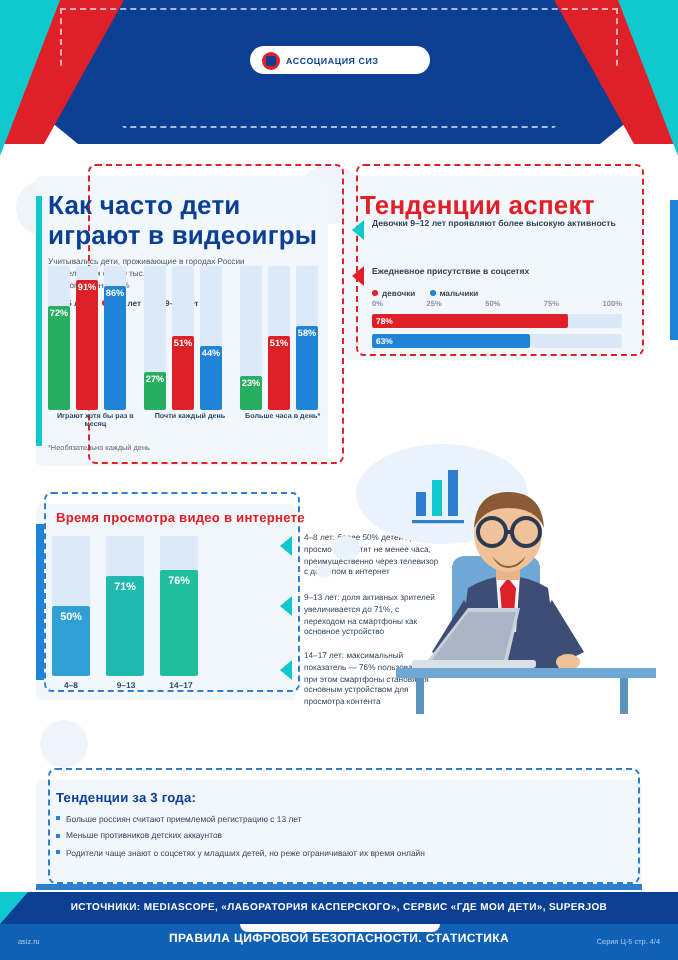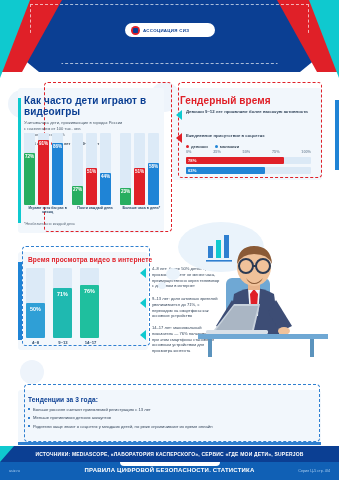--- a/index.html
+++ b/index.html
@@ -80,21 +80,21 @@
   .dashbox {
     position: absolute; border: 1px dashed #e02028; border-radius: 4px;
     pointer-events: none;
   }
   .dashbox-blue {
     position: absolute; border: 1px dashed #2f7fd0; border-radius: 4px;
     pointer-events: none;
   }
 
   .sec-title {
-    font-size: 10px; font-weight: bold; color: #0b3f93;
+    font-size: 13px; font-weight: bold; color: #0b3f93;
     letter-spacing: .1px;
   }
   .sec-title.red { color: #e02028; }
   .sub { font-size: 4.1px; color: #4a5a6a; line-height: 1.45; }
 
   
   .legend { display: flex; gap: 7px; align-items: center; margin-top: 3px; }
   .lg { display: flex; gap: 2px; align-items: center; }
   .lg i { width: 3px; height: 3px; border-radius: 50%; display: block; }
   .lg span { font-size: 4.1px; color: #3a4a5a; font-weight: bold; }
@@ -312,21 +312,21 @@
   <div style="width:48px;">Играют хотя бы раз в месяц</div>
   <div style="width:48px;">Почти каждый день</div>
   <div style="width:46px;">Больше часа в день*</div>
 </div>
 <div class="note">*Необязательно каждый день</div>
 
 <div class="panel" style="left:172px;top:88px;width:150px;height:92px;"></div>
 <div class="dashbox" style="left:178px;top:82px;width:144px;height:96px;"></div>
 <div style="position:absolute;right:0px;top:100px;width:4px;height:70px;background:#1f84d6;"></div>
 
-<div class="sec-title red" style="position:absolute;left:180px;top:95px;">Гендерный время</div>
+<div class="sec-title red" style="position:absolute;left:180px;top:95px;">Тенденции аспект</div>
 
 <div class="tri-teal" style="left:176px;top:110px;"></div>
 <div style="position:absolute;left:186px;top:109px;width:125px;font-size:4.3px;line-height:1.45;color:#33455a;font-weight:bold;">Девочки 9–12 лет проявляют более высокую активность</div>
 
 <div class="tri-red" style="left:176px;top:133px;"></div>
 <div style="position:absolute;left:186px;top:133px;width:128px;font-size:4.3px;color:#33455a;font-weight:bold;">Ежедневное присутствие в соцсетях</div>
 
 <div class="legend" style="position:absolute;left:186px;top:141px;">
   <div class="lg">
       <i style="background:#e02028"></i>

